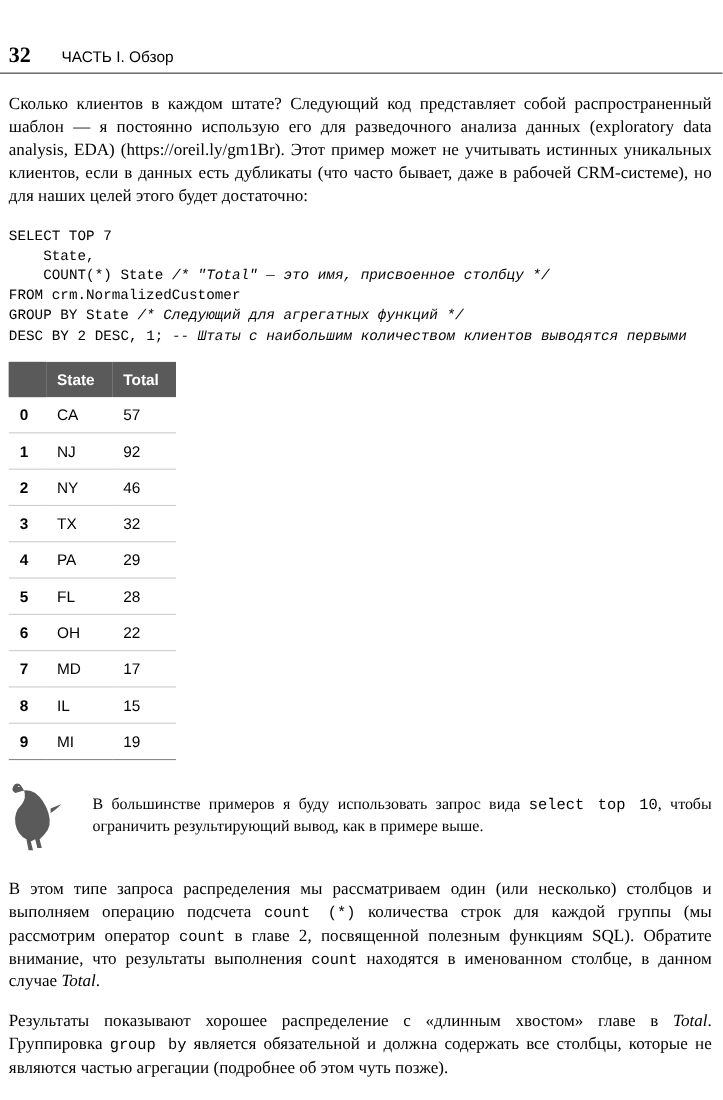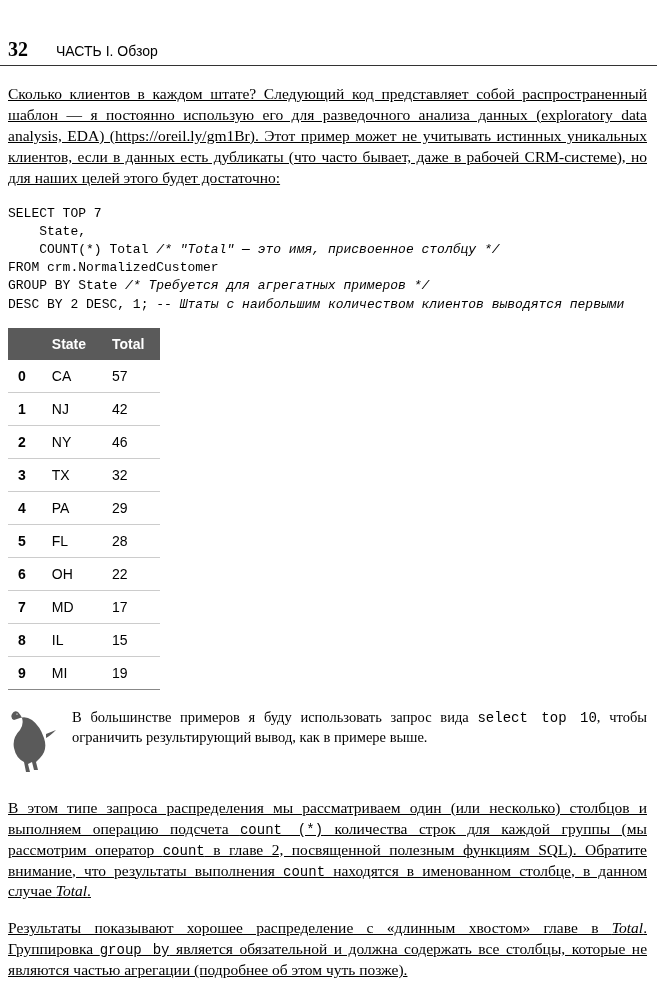--- a/index.html
+++ b/index.html
@@ -30,21 +30,20 @@
       font-size: 14px;
       font-family: 'Arial Narrow', Arial, sans-serif;
       margin-top: 33px;
     }
     .body-text {
       font-size: 15.5px;
       line-height: 1.35;
       text-align: justify;
       margin: 0 10px 16px 8px;
       hyphens: auto;
-      text-decoration: underline;
     }
     .code-block {
       font-family: 'Courier New', monospace;
       font-size: 13px;
       line-height: 1.4;
       margin: 0 10px 14px 8px;
       white-space: pre;
     }
     .code-block .kw { font-weight: normal; }
     .code-block .cm { font-style: italic; }
@@ -73,22 +72,22 @@
     }
     .result-table td:first-child {
       font-weight: bold;
     }
     .result-table tr:last-child td {
       border-bottom: 1px solid #888;
     }
     .note-box {
       display: flex;
       margin: 8px 10px 24px 8px;
-      gap: 8px;
-      align-items: flex-start;
+      gap: 20px;
+      align-items: center;
     }
     .crow-icon {
       flex-shrink: 0;
       width: 56px;
       height: 70px;
       fill: #5a5a5a;
     }
     .note-text {
       font-size: 14.5px;
       line-height: 1.35;
@@ -105,43 +104,43 @@
 
 <div class="header">
   <span class="page-number">32</span>
   <span class="section-title">ЧАСТЬ I. Обзор</span>
 </div>
 
 <p class="body-text">Сколько клиентов в каждом штате? Следующий код представляет собой распространенный шаблон — я постоянно использую его для разведочного анализа данных (exploratory data analysis, EDA) (https://oreil.ly/gm1Br). Этот пример может не учитывать истинных уникальных клиентов, если в данных есть дубликаты (что часто бывает, даже в рабочей CRM-системе), но для наших целей этого будет достаточно:</p>
 
 <div class="code-block"><span class="kw">SELECT </span><span>TOP 7</span>
 <span>    State,</span>
-<span>    </span><span class="kw">COUNT</span><span>(*) Total </span><span class="cm">/* "Total" — это имя, присвоенное столбцу */</span>
+<span>    </span><span class="kw">COUNT</span><span>(*) State </span><span class="cm">/* "Total" — это имя, присвоенное столбцу */</span>
 <span class="kw">FROM </span><span>crm.NormalizedCustomer</span>
-<span class="kw">GROUP BY </span><span>State </span><span class="cm">/* Требуется для агрегатных примеров */</span>
+<span class="kw">GROUP BY </span><span>State </span><span class="cm">/* Следующий для агрегатных функций */</span>
 <span class="kw">DESC BY </span><span>2 </span><span class="kw">DESC</span><span>, 1; </span><span class="cm">-- Штаты с наибольшим количеством клиентов выводятся первыми</span></div>
 
 <table class="result-table">
   <thead>
     <tr>
       <th></th>
       <th>State</th>
       <th>Total</th>
     </tr>
   </thead>
   <tbody id="table-body">
   <tr>
         <td>0</td>
         <td>CA</td>
         <td>57</td>
       </tr>
       <tr>
         <td>1</td>
         <td>NJ</td>
-        <td>42</td>
+        <td>92</td>
       </tr>
       <tr>
         <td>2</td>
         <td>NY</td>
         <td>46</td>
       </tr>
       <tr>
         <td>3</td>
         <td>TX</td>
         <td>32</td>

